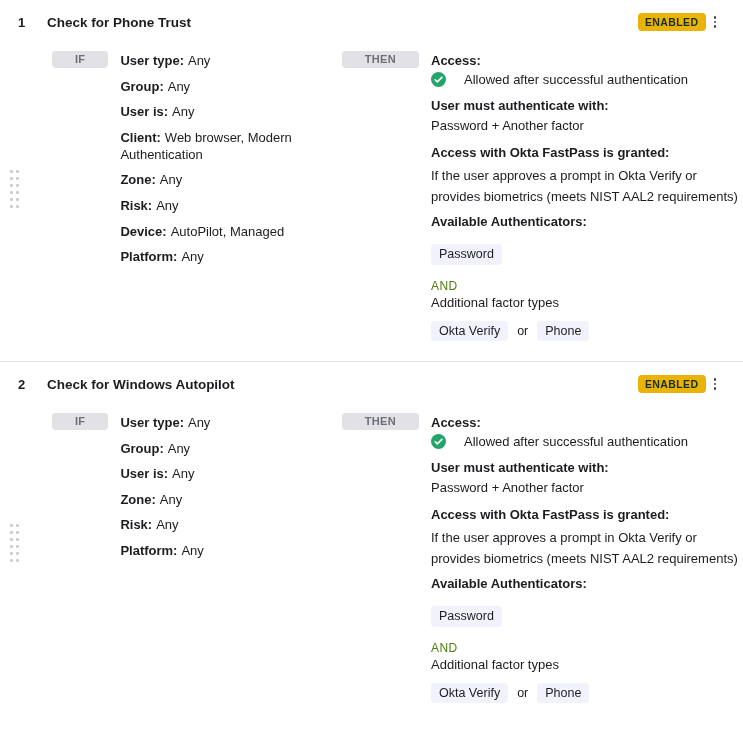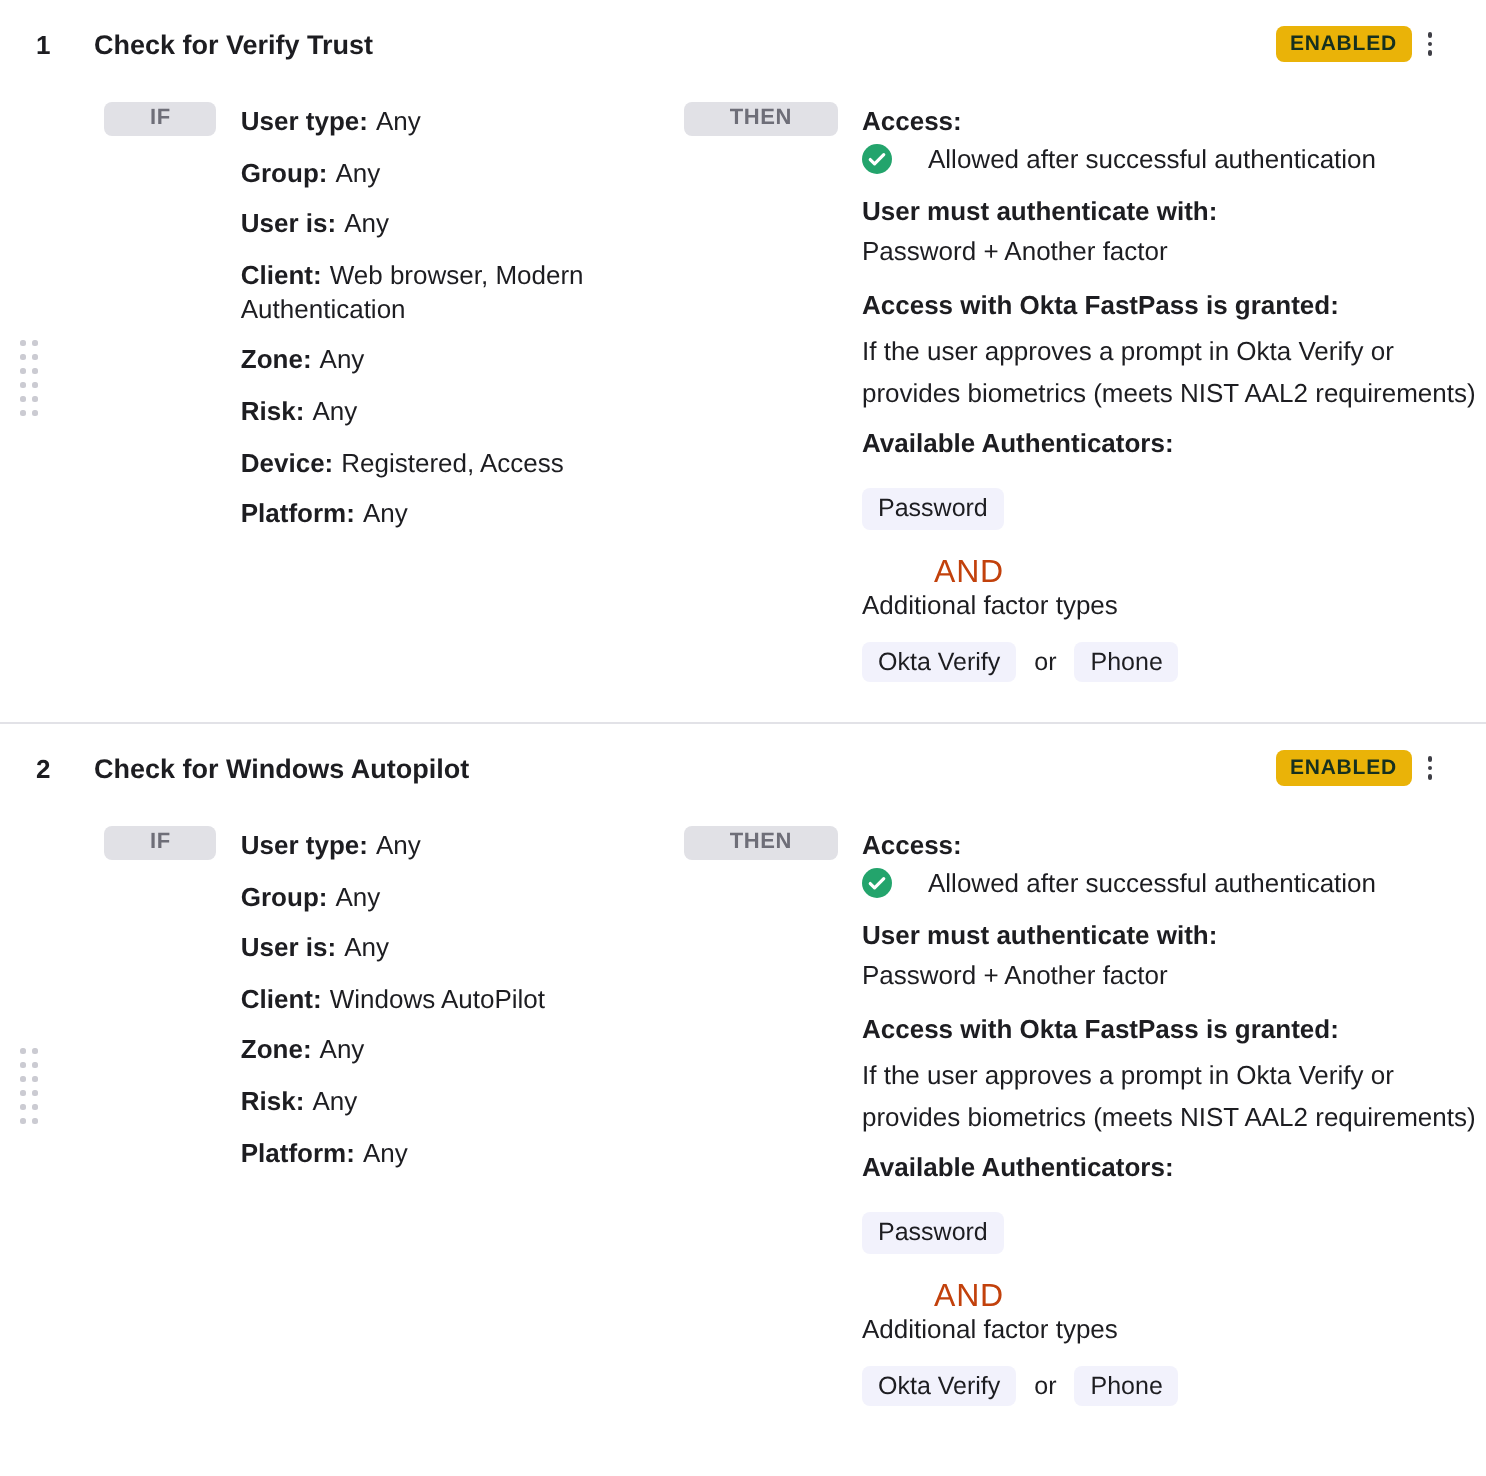--- a/index.html
+++ b/index.html
@@ -41,21 +41,21 @@
   .auth-label { margin-top:9px; }
   .auth-value { margin-top:3px; line-height:17px; }
   .fp-label { margin-top:10px; }
   .fp-value { margin-top:4px; line-height:21px; }
   .avail-label { margin-top:6px; }
   .chip {
     display:inline-block; background:#f2f2fc; color:#1d1d21;
     font-size:12.5px; padding:4px 8px; border-radius:4px; line-height:1;
   }
   .chip-row1 { margin-top:14px; }
-  .and-word { margin-top:14px; color:#c2410c; font-size:16px; letter-spacing:.4px; line-height:15px;margin-left:36px; }
+  .and-word { margin-top:14px; color:#4d7c0f; font-size:12px; letter-spacing:.4px; line-height:15px; }
   .addl-label { line-height:17px; }
   .chips-row { margin-top:10px; display:flex; align-items:center; gap:9px; }
   .or-word { font-size:12.5px; color:#1d1d21; }
   .drag-handle {
     position:absolute; left:8px; top:168px;
     display:grid; grid-template-columns:repeat(2, 2.5px); gap:4.5px 3.5px;
     cursor:grab; background:none; border:none; padding:2px;
   }
   .rule-2 .drag-handle { top:160px; }
   .drag-handle i { width:2.5px; height:2.5px; background:#cbcbd2; border-radius:50%; display:block; }
@@ -74,40 +74,40 @@
       <i></i>
       <i></i>
       <i></i>
       <i></i>
       <i></i>
       <i></i>
       <i></i>
   </button>
   <div class="rule-header">
     <div class="rule-num">1</div>
-    <h2 class="rule-title">Check for Verify Trust</h2>
+    <h2 class="rule-title">Check for Phone Trust</h2>
     <div class="header-right">
       <span class="badge-enabled">ENABLED</span>
       <button class="kebab">
           <i></i>
           <i></i>
           <i></i>
         </button>
     </div>
   </div>
   <div class="rule-body">
     <span class="badge-gray">IF</span>
     <ul class="conditions">
       <li><b>User type:</b><span>Any</span></li>
       <li><b>Group:</b><span>Any</span></li>
       <li><b>User is:</b><span>Any</span></li>
       <li><b>Client:</b><span>Web browser, Modern Authentication</span></li>
       <li><b>Zone:</b><span>Any</span></li>
       <li><b>Risk:</b><span>Any</span></li>
-      <li><b>Device:</b><span>Registered, Access</span></li>
+      <li><b>Device:</b><span>AutoPilot, Managed</span></li>
       <li><b>Platform:</b><span>Any</span></li>
     </ul>
     <div class="then-col">
       <span class="badge-gray">THEN</span>
       <div class="then-content">
         <div class="t-label">Access:</div>
         <div class="check-row">
           <svg class="check-icon" viewBox="0 0 16 16">
               <circle cx="8" cy="8" r="8" fill="#23a46c"></circle>
               <path d="M4.4 8.3l2.3 2.3 4.9-4.9" stroke="#fff" stroke-width="1.7" fill="none" stroke-linecap="round" stroke-linejoin="round"></path>
@@ -160,21 +160,20 @@
           <i></i>
         </button>
     </div>
   </div>
   <div class="rule-body">
     <span class="badge-gray">IF</span>
     <ul class="conditions">
       <li><b>User type:</b><span>Any</span></li>
       <li><b>Group:</b><span>Any</span></li>
       <li><b>User is:</b><span>Any</span></li>
-      <li><b>Client:</b><span>Windows AutoPilot</span></li>
       <li><b>Zone:</b><span>Any</span></li>
       <li><b>Risk:</b><span>Any</span></li>
       <li><b>Platform:</b><span>Any</span></li>
     </ul>
     <div class="then-col">
       <span class="badge-gray">THEN</span>
       <div class="then-content">
         <div class="t-label">Access:</div>
         <div class="check-row">
           <svg class="check-icon" viewBox="0 0 16 16">

